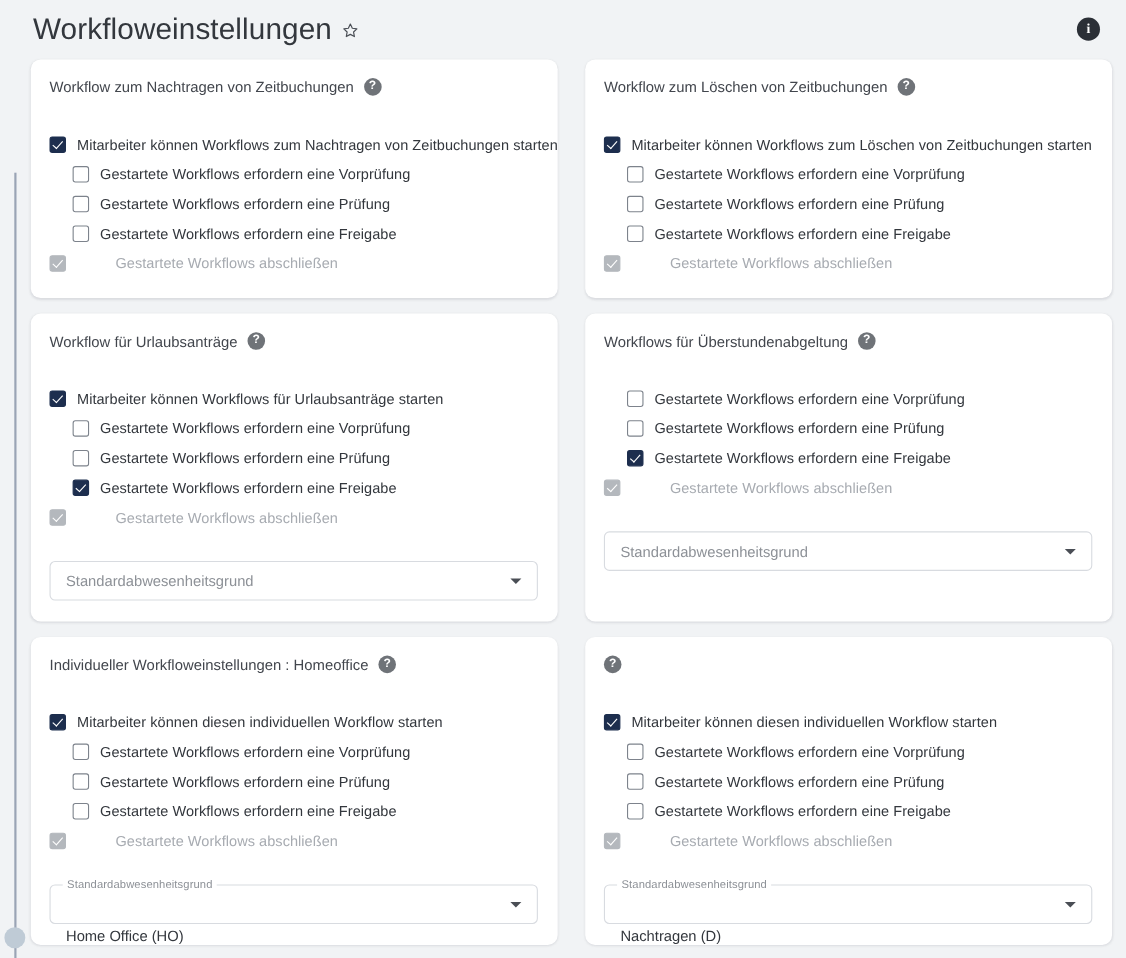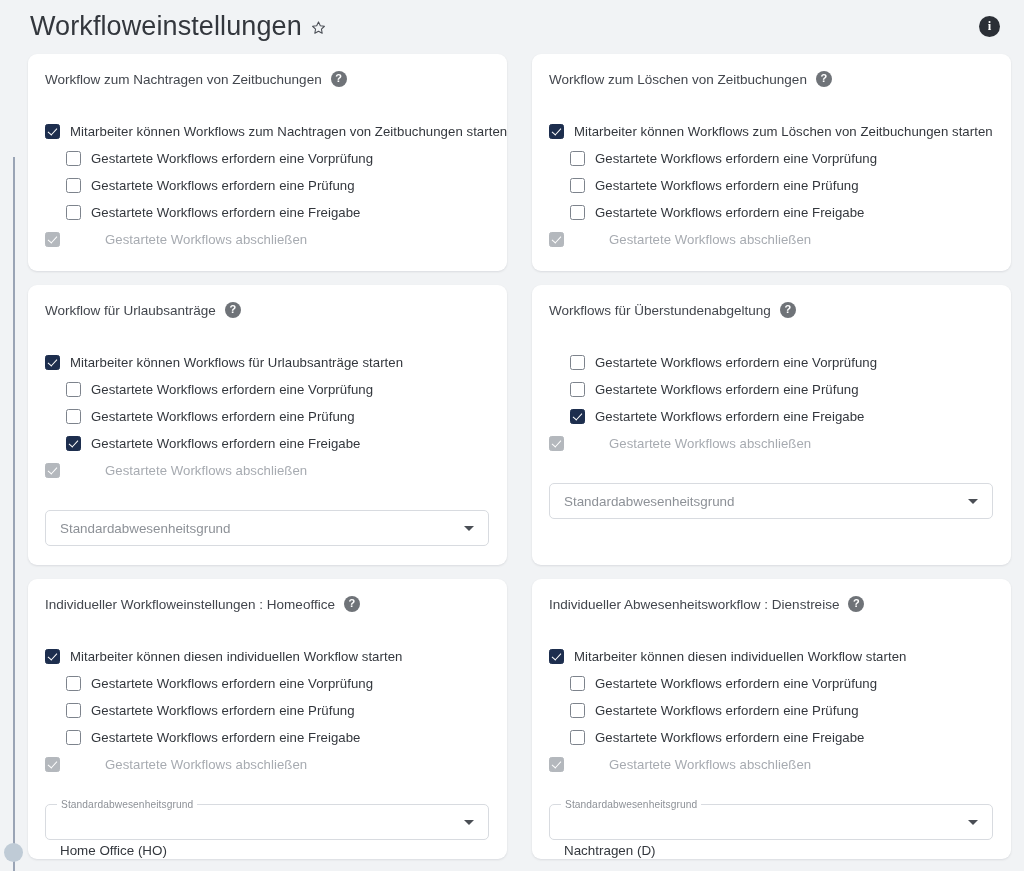--- a/index.html
+++ b/index.html
@@ -369,21 +369,20 @@
       <div class="select-wrap">
         <div class="select notched">
           <span class="select-float-label">Standardabwesenheitsgrund</span>
           <span class="select-value">Home Office (HO)</span>
           <span class="select-arrow"></span>
         </div>
       </div>
     </div>
     <div class="card tall">
       <div class="card-title-row">
-        <span class="card-title">Individueller Abwesenheitsworkflow : Dienstreise</span>
         <span class="help-icon">?</span>
       </div>
       <div class="cb-row">
         <span class="cb checked"></span>
         <span class="cb-label">Mitarbeiter können diesen individuellen Workflow starten</span>
       </div>
       <div class="cb-row indent">
         <span class="cb"></span>
         <span class="cb-label">Gestartete Workflows erfordern eine Vorprüfung</span>
       </div>

